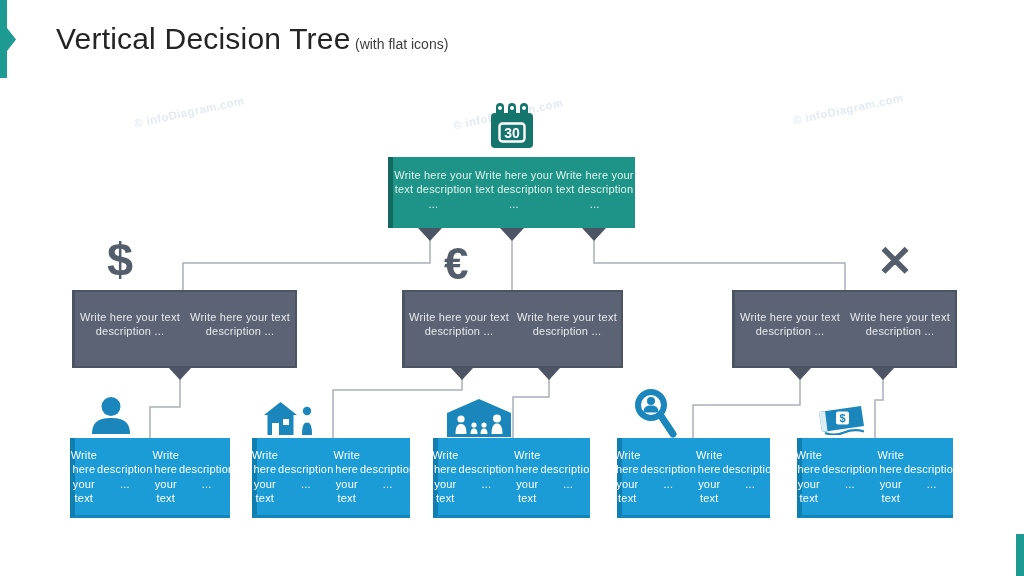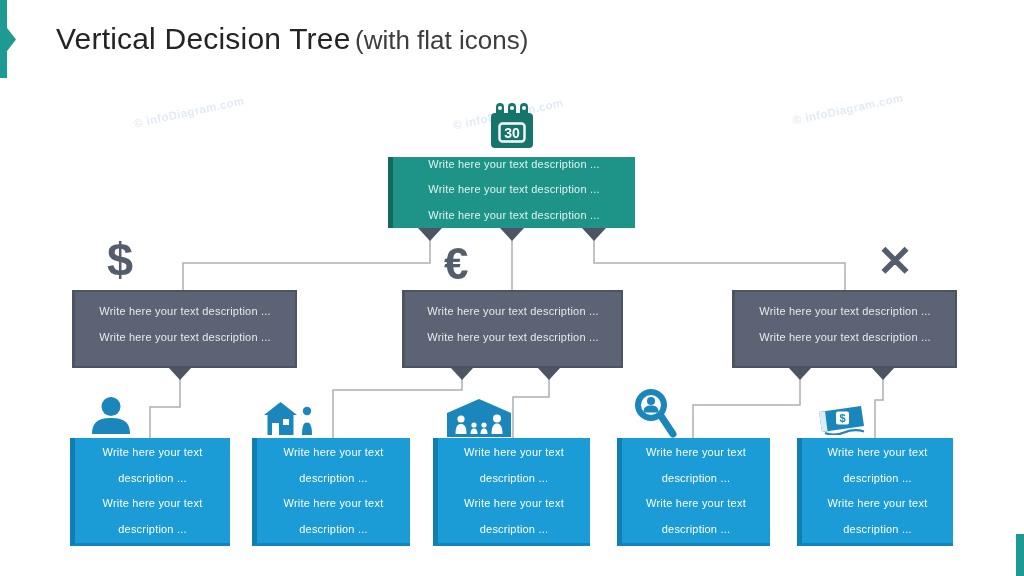--- a/index.html
+++ b/index.html
@@ -4,41 +4,41 @@
 <style>
   html,body{margin:0;padding:0;background:#fff;}
   .slide{position:relative;width:1024px;height:576px;background:#ffffff;overflow:hidden;
          font-family:"Liberation Sans",sans-serif;}
 
   
   .accent-left{position:absolute;left:0;top:0;z-index:3;}
   .accent-right{position:absolute;right:0;top:534px;width:8px;height:42px;background:#1D9A91;z-index:3;}
   .title-wrap{position:absolute;left:56px;top:22px;z-index:3;white-space:nowrap;}
   .title{font-size:30px;color:#242424;letter-spacing:0.2px;margin-top:8px;}
-  .subtitle{font-size:26px;color:#3d3d3d;}
+  .subtitle{font-size:14px;color:#3d3d3d;}
 
   
   .watermark{position:absolute;z-index:1;color:#E4EAF4;font-size:11.5px;font-weight:bold;
              transform:rotate(-12deg);white-space:nowrap;letter-spacing:0.4px;}
   .wm1{left:133px;top:106px;} .wm2{left:452px;top:108px;} .wm3{left:792px;top:103px;}
 
   
   .connector-layer{position:absolute;left:0;top:0;z-index:1;}
 
   
-  .node{position:absolute;z-index:2;box-sizing:border-box;display:flex;flex-direction:column;
-        justify-content:center;align-items:center;text-align:center;gap:11px;}
+  .node{position:absolute;z-index:2;box-sizing:border-box;display:flex;flex-direction:row;
+        justify-content:center;align-items:center;text-align:center;}
   .node .line{font-size:11px;line-height:14.5px;letter-spacing:0.2px;}
   .node-root{left:388px;top:157px;width:247px;height:71px;background:#1E9387;
              border-left:5px solid #11695F;color:#E2F4F1;padding-bottom:6px;}
   .node-gray{background:#5C6374;border:2px solid #4C5363;border-left-width:3px;color:#E8EAEE;
              top:290px;height:78px;padding-bottom:10px;}
   .gbox-0{left:72px;width:225px;} .gbox-1{left:402px;width:221px;} .gbox-2{left:732px;width:225px;}
   .node-blue{background:#1B9CD6;border-left:5px solid #0F7FB2;border-bottom:3px solid #1286B9;
-             color:#ffffff;top:438px;height:108px;padding-bottom:0;}
+             color:#ffffff;top:438px;height:80px;padding-bottom:0;}
   .bbox-0{left:70px;width:160px;} .bbox-1{left:252px;width:158px;} .bbox-2{left:433px;width:157px;}
   .bbox-3{left:617px;width:153px;} .bbox-4{left:797px;width:156px;}
 
   
   .glyph{position:absolute;z-index:2;color:#535D6C;font-weight:bold;line-height:1;}
   .glyph-dollar{left:107px;top:236px;font-size:47px;}
   .glyph-euro{left:444px;top:242px;font-size:44px;}
   .glyph-x{left:877px;top:240px;font-size:43px;}
   .icon-abs{position:absolute;z-index:2;}
   .ic-calendar{left:490px;top:102px;}

